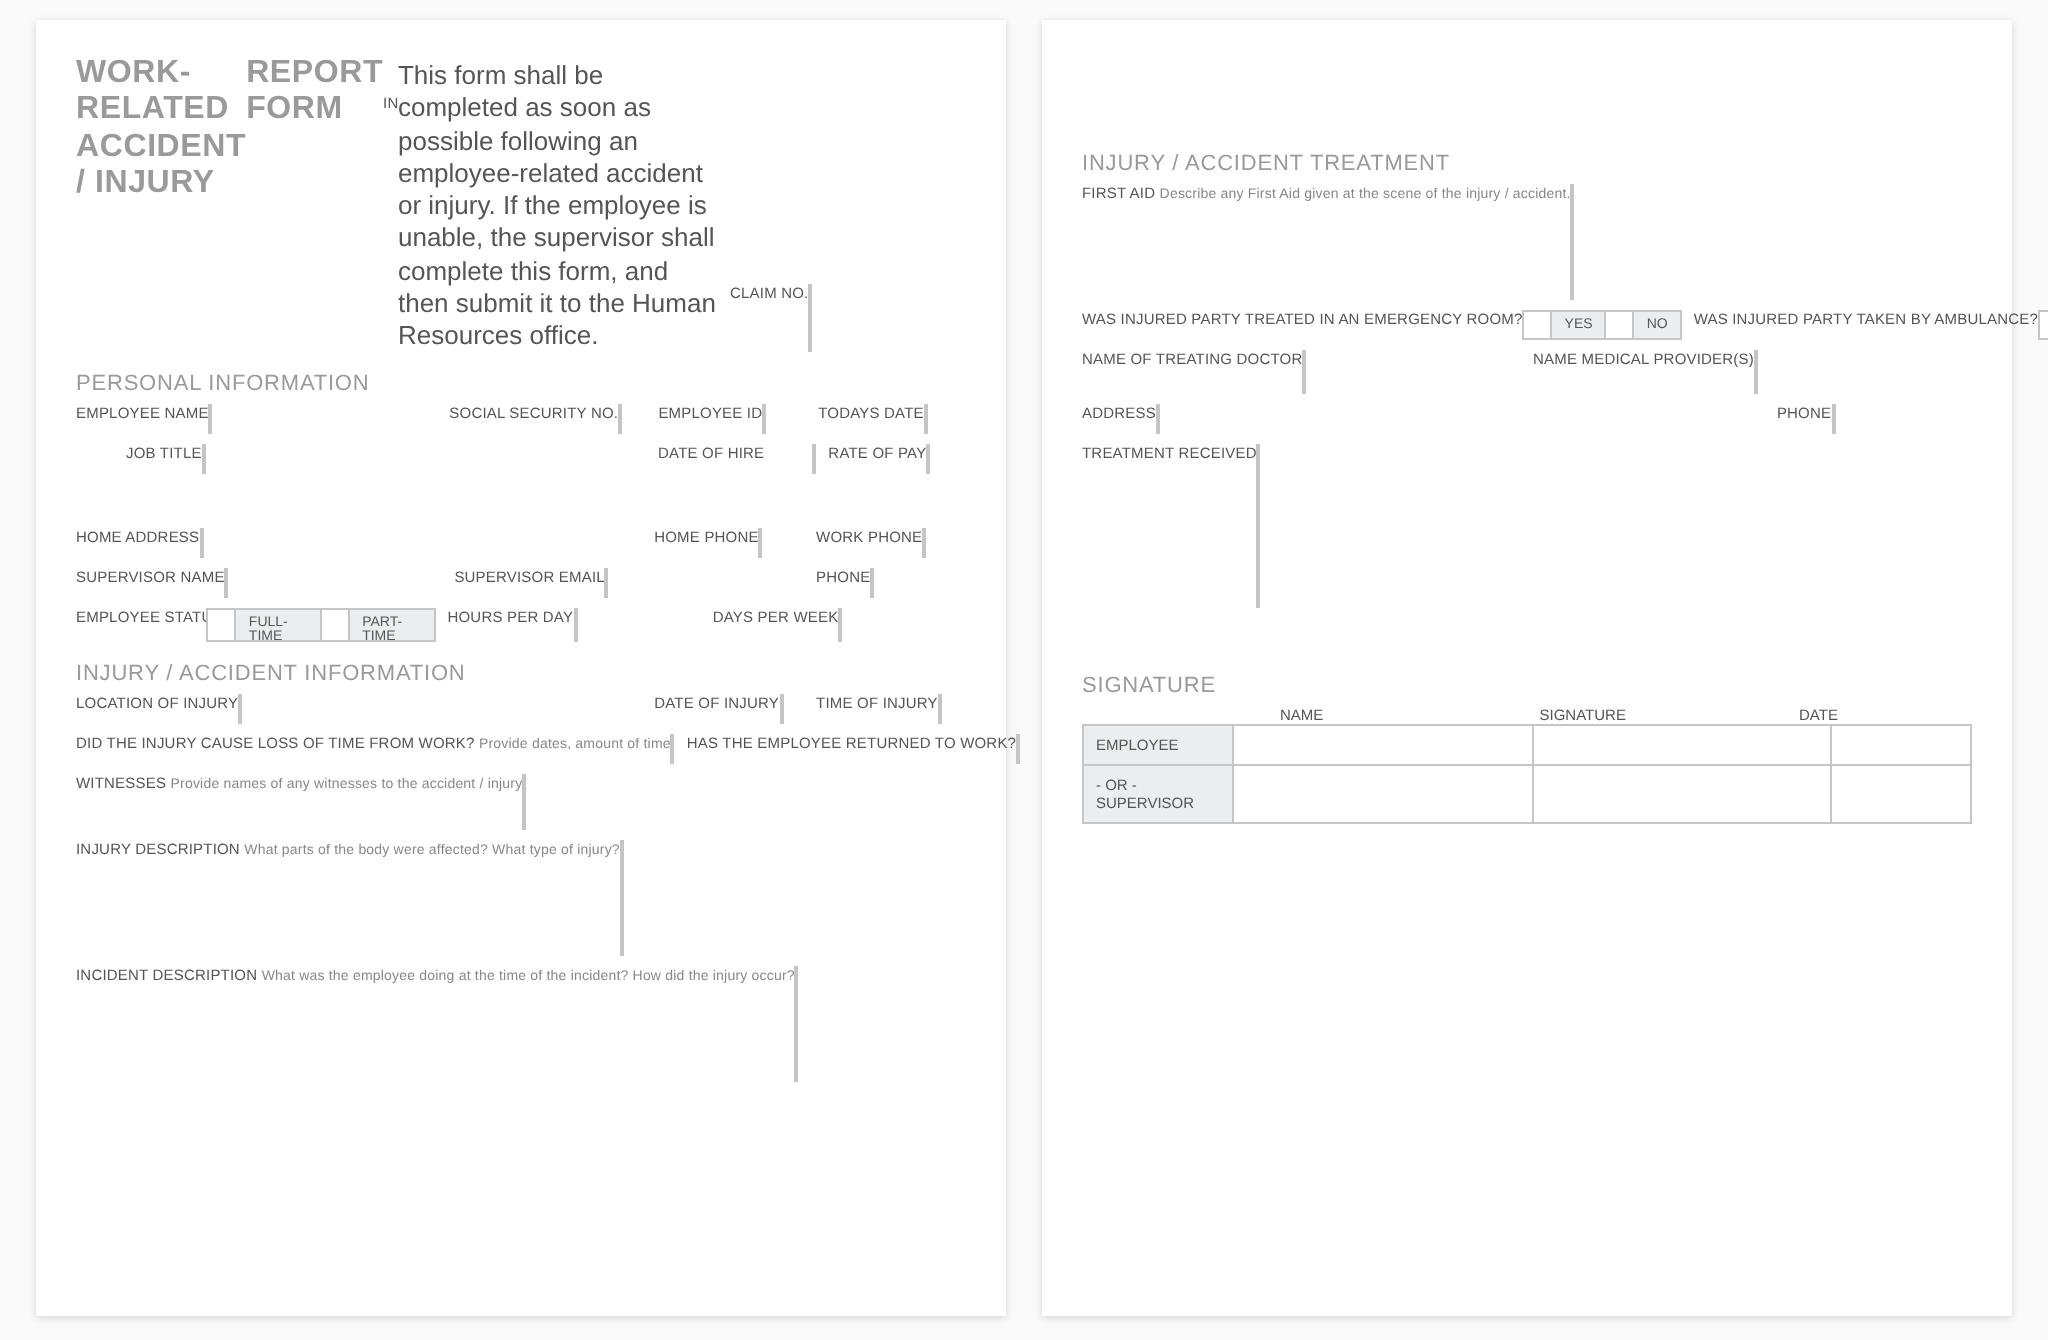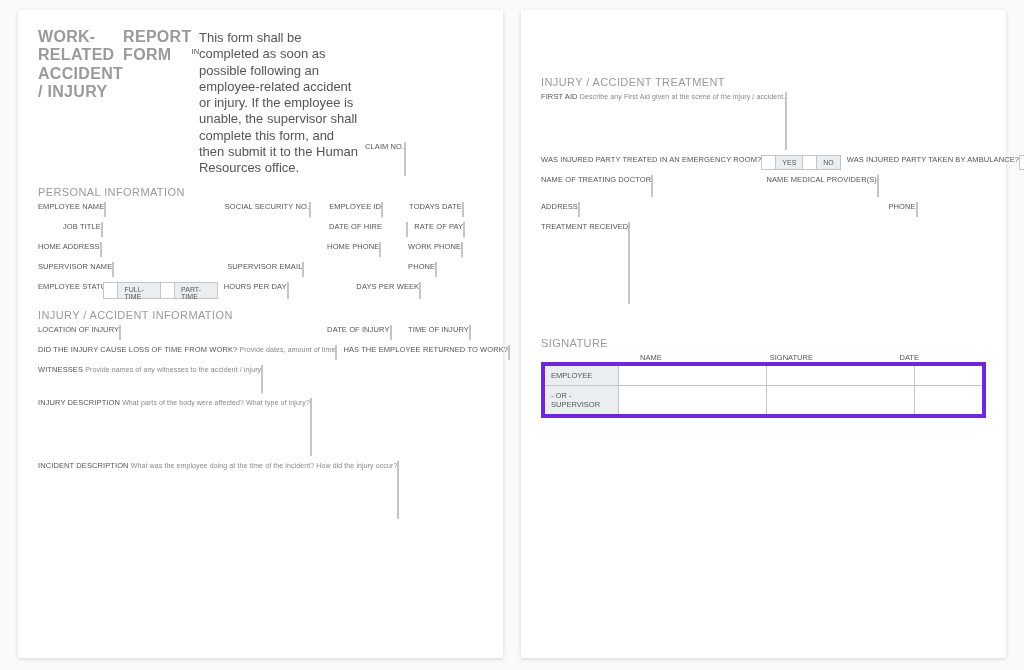--- a/index.html
+++ b/index.html
@@ -88,21 +88,21 @@
     background: #fff;
   }
   .chk-label {
     flex: 1;
     background: #ebeef1;
     font-size: 7px;
     color: #555;
     padding: 3px 6px;
   }
   .sig-table {
-    border: 4px solid #6d28d9;
+    border: 1px solid #6d28d9;
     border-collapse: collapse;
     width: 100%;
   }
   .sig-table td, .sig-table th {
     border: 1px solid #c5c5c5;
     font-size: 7.5px;
     color: #555;
     padding: 5px 6px;
     height: 20px;
   }
@@ -173,21 +173,21 @@
       <div class="label">RATE OF PAY</div>
       <div class="box"></div>
     </div>
   </div>
 
   <div class="row">
     <div class="col" style="flex:3.4;">
       <div class="label">HOME ADDRESS</div>
       <div class="box"></div>
     </div>
-    <div class="col" style="flex:0.9;">
+    <div class="col" style="flex:0.9;margin-top:22px;">
       <div class="label">HOME PHONE</div>
       <div class="box"></div>
     </div>
     <div class="col" style="flex:0.9;">
       <div class="label">WORK PHONE</div>
       <div class="box"></div>
     </div>
   </div>
 
   <div class="row">

